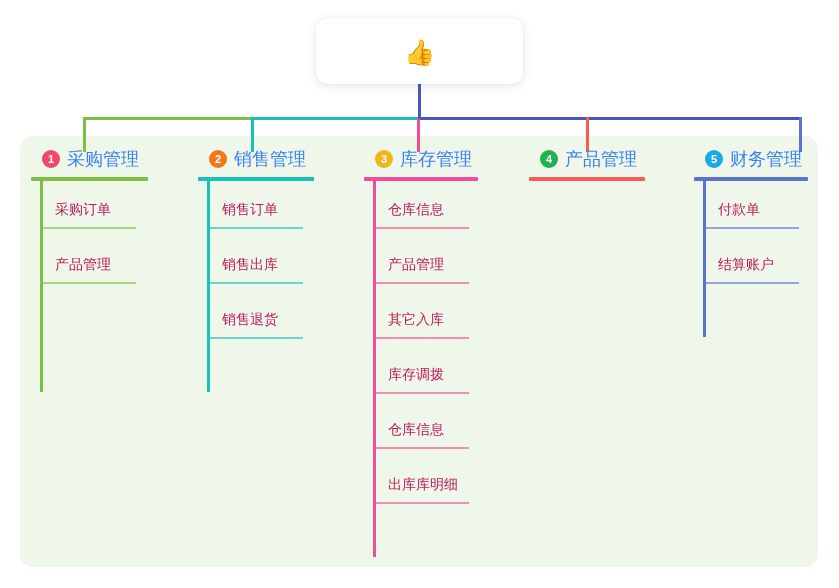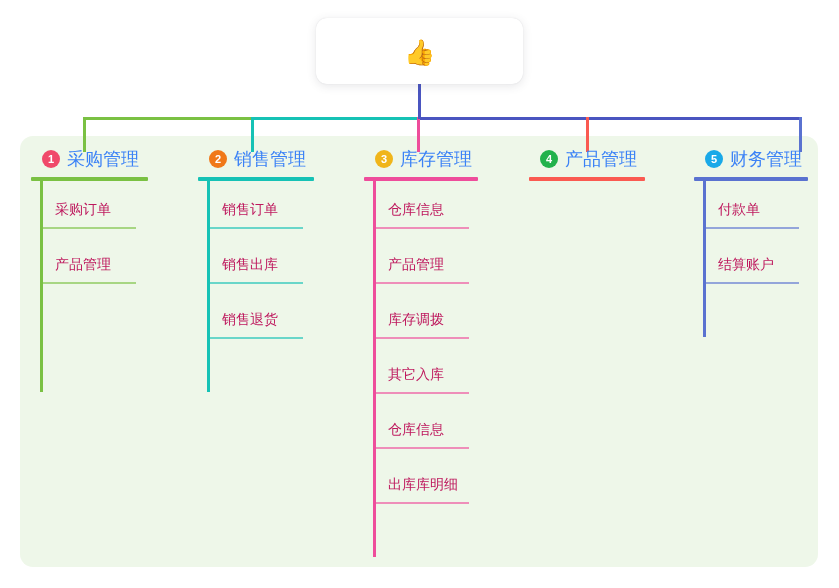--- a/index.html
+++ b/index.html
@@ -228,25 +228,25 @@
           <div class="spine" style="left: 9px; background: rgb(238, 77, 155); height: 376px;"></div>
           <div class="item">
             <div class="item-label">仓库信息</div>
             <div class="item-line" style="width: 95px; background: rgb(238, 77, 155); opacity: 0.62;"></div>
           </div>
           <div class="item">
             <div class="item-label">产品管理</div>
             <div class="item-line" style="width: 95px; background: rgb(238, 77, 155); opacity: 0.62;"></div>
           </div>
           <div class="item">
+            <div class="item-label">其它入库</div>
+            <div class="item-line" style="width: 95px; background: rgb(238, 77, 155); opacity: 0.62;"></div>
+          </div>
+          <div class="item">
             <div class="item-label">库存调拨</div>
-            <div class="item-line" style="width: 95px; background: rgb(238, 77, 155); opacity: 0.62;"></div>
-          </div>
-          <div class="item">
-            <div class="item-label">其它入库</div>
             <div class="item-line" style="width: 95px; background: rgb(238, 77, 155); opacity: 0.62;"></div>
           </div>
           <div class="item">
             <div class="item-label">仓库信息</div>
             <div class="item-line" style="width: 95px; background: rgb(238, 77, 155); opacity: 0.62;"></div>
           </div>
           <div class="item">
             <div class="item-label">出库库明细</div>
             <div class="item-line" style="width: 95px; background: rgb(238, 77, 155); opacity: 0.62;"></div>
           </div>

